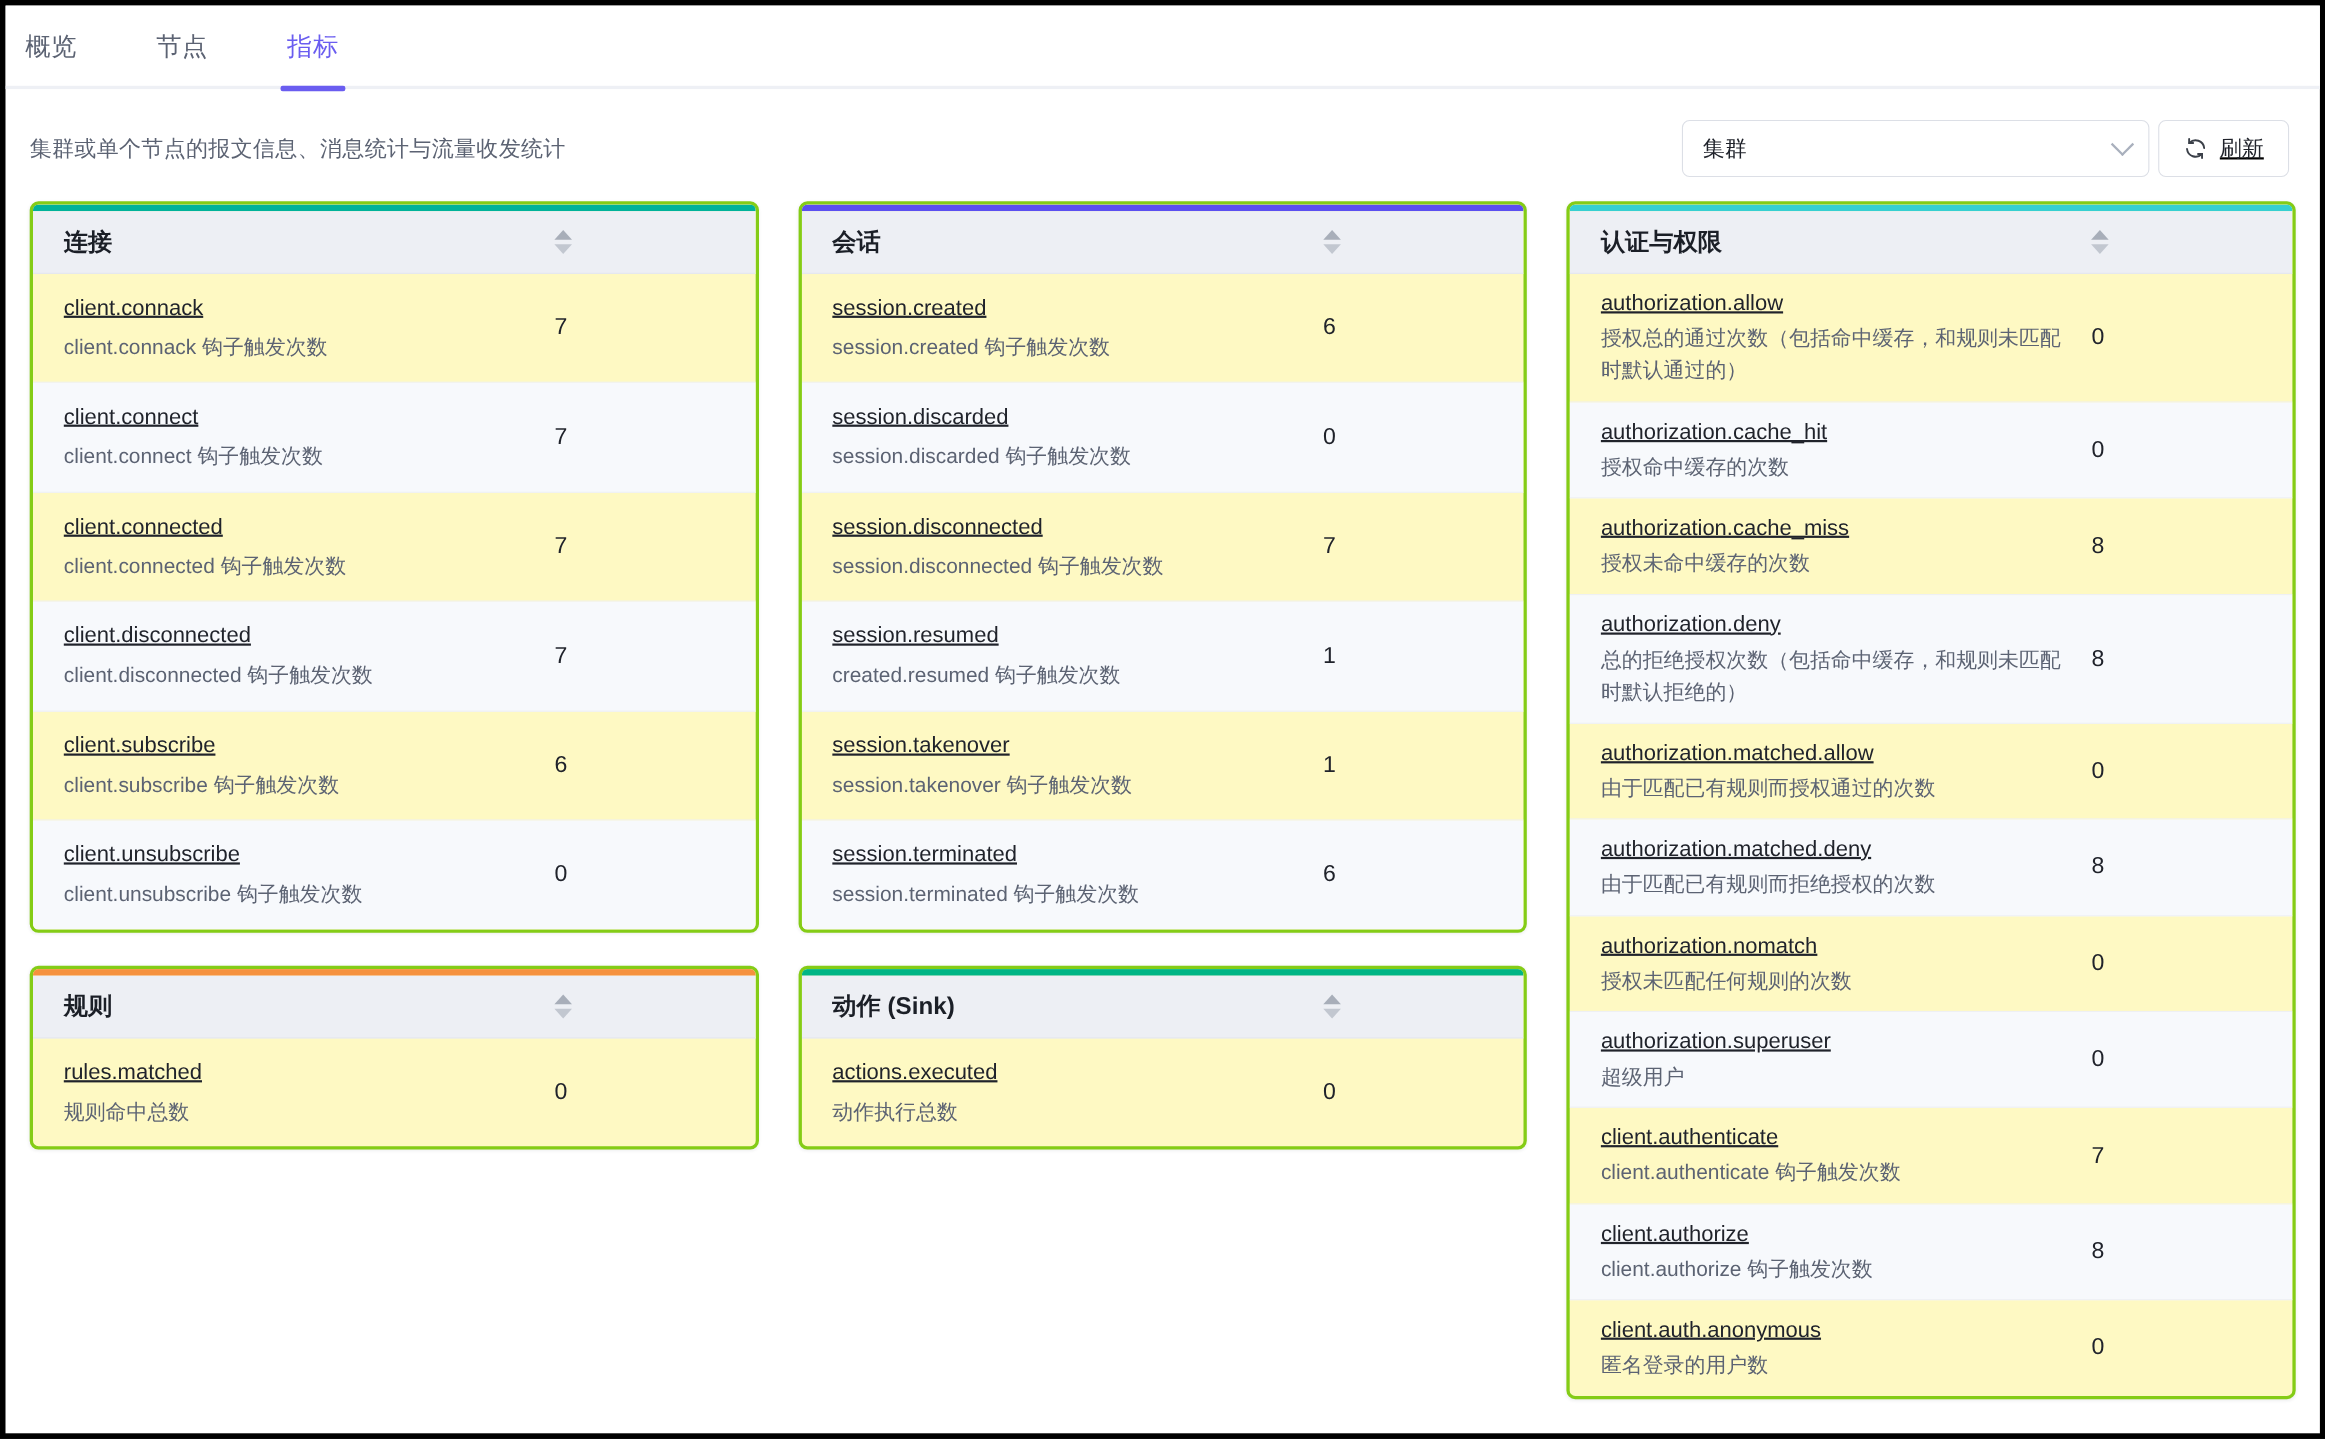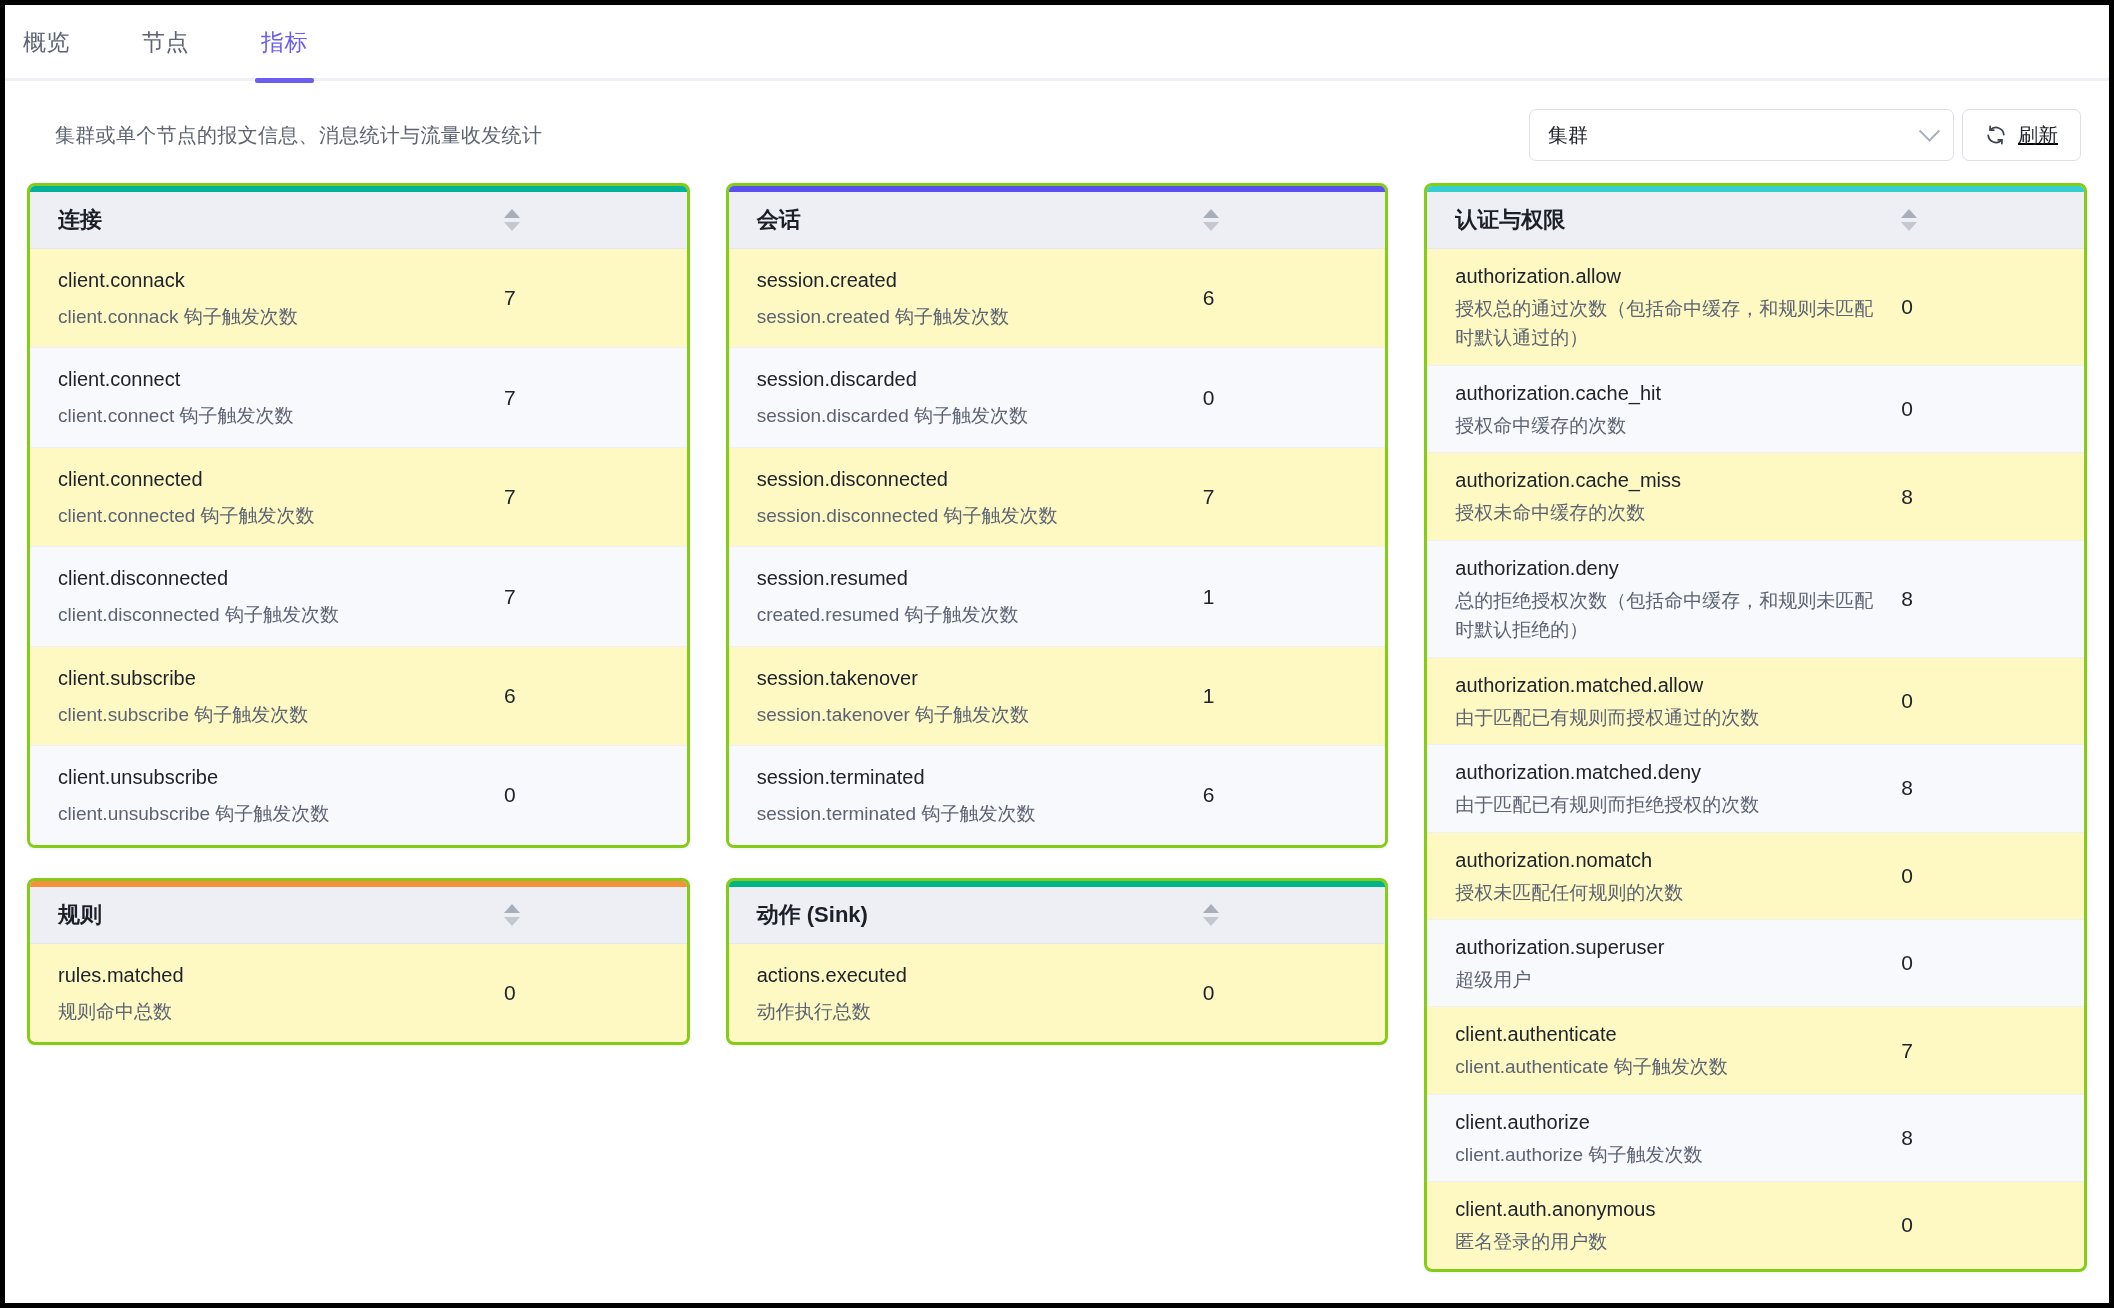--- a/index.html
+++ b/index.html
@@ -51,21 +51,20 @@
     background: #6a5df0;
     border-radius: 2px;
   }
 
   
   .toolbar {
     display: flex;
     align-items: center;
     justify-content: space-between;
     padding: 28px 28px 22px 22px;
-    margin-left: 28px;
   }
   .desc {
     font-size: 20px;
     color: #5c6373;
     letter-spacing: 0.3px;
   }
   .toolbar-right { display: flex; align-items: flex-start; gap: 8px; }
   .select {
     width: 425px; height: 52px;
     border: 1px solid #dcdfe6;
@@ -154,20 +153,21 @@
     min-height: 88px;
     padding: 16px 0 16px 0;
   }
   .row:last-child { border-bottom: none; }
   .row.alt { background: #f7f9fc; }
   .row-main { width: 474px; padding-left: 28px; padding-right: 18px; }
   .row-name {
     font-size: 20px;
     color: #20232b;
     line-height: 1.55;
+    text-decoration: underline;
   }
   .row-sub {
     font-size: 19px;
     color: #5c6373;
     line-height: 1.55;
     margin-top: 6px;
   }
   .row-value {
     font-size: 21px;
     color: #20232b;

